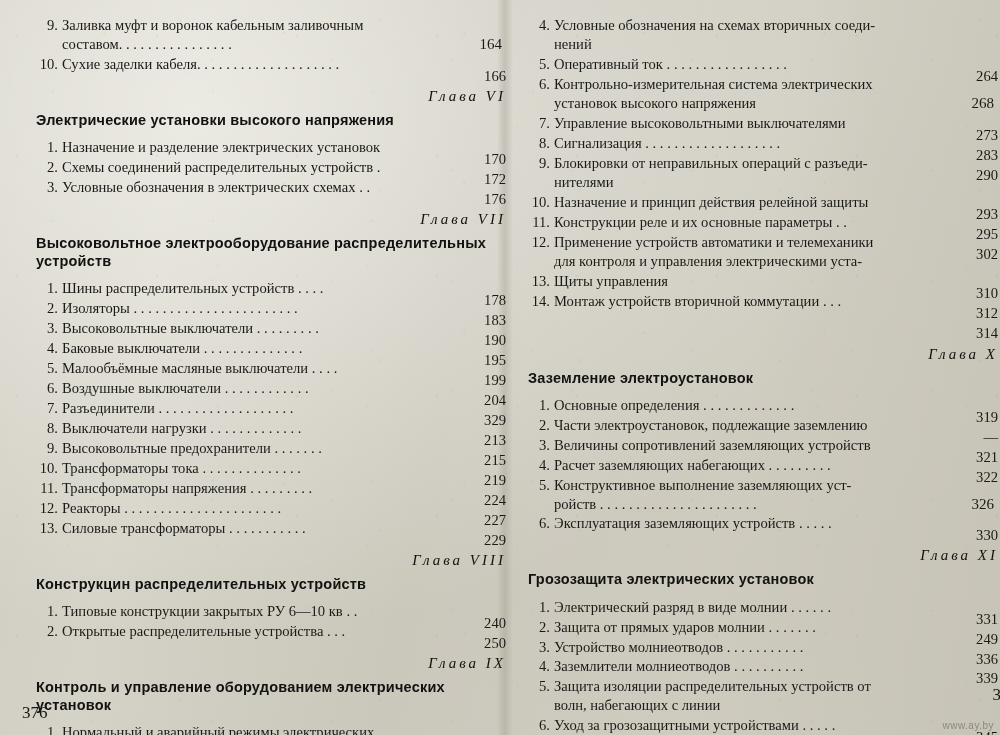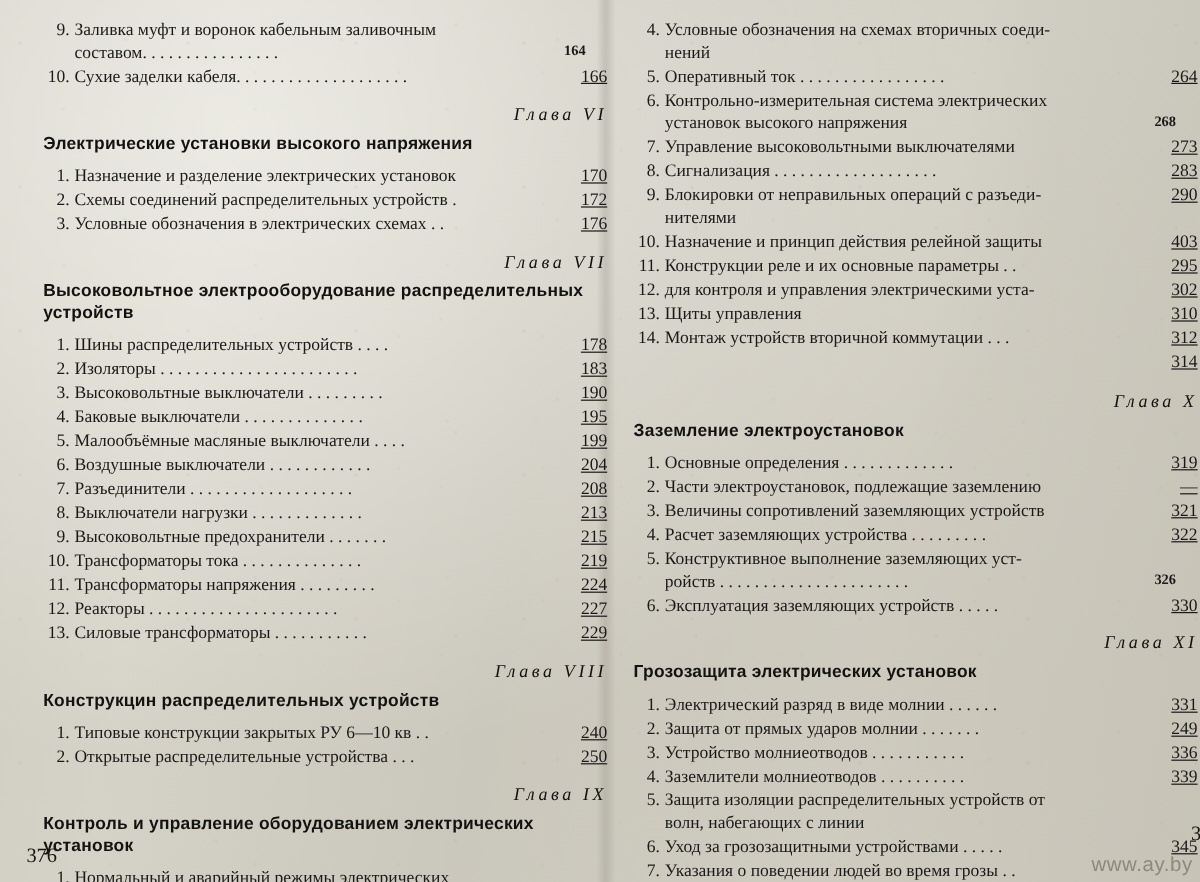--- a/index.html
+++ b/index.html
@@ -96,49 +96,47 @@
     text-align: right;
     font-size: 14.6px;
   }
   .entry {
     display: block;
     font-family: Liberation Serif, serif;
   }
   .pg {
     position: absolute;
     right: 0;
-    top: 0;
+    top: 12px;
     font-size: 14.6px;
-    text-decoration: underline;
   }
   .pg-line2 {
     position: absolute;
-    right: 18px;
+    right: 4px;
     top: 19px;
-    font-size: 12px;
-    font-weight: bold;
+    font-size: 15px;
   }
   .cont {
     display: block;
     padding-left: 0;
   }
   .folio {
     position: absolute;
     bottom: 12px;
     font-size: 17px;
     color: #17170f;
     margin-top: 40px;
   }
   .folio-left { left: 22px; }
   .folio-right { right: 30px; }
   .wm {
     position: absolute;
     right: 6px;
     bottom: 4px;
-    font-size: 17px;
+    font-size: 10px;
     color: #8d8a7c;
     letter-spacing: .5px;
     font-family: "Liberation Sans", sans-serif;
   }
   .tight { margin-top: 16px; }
 </style>
 </head>
 <body>
 
 <div class="page">
@@ -185,21 +183,21 @@
 
     <div class="chapter">Глава VII</div>
     <div class="chapter-title">Высоковольтное электрооборудование распределительных устройств</div>
     <ol class="toc">
       <li><span class="idx">1.</span><span>Шины распределительных устройств</span><span class="leader"> . . . .</span><span class="pg">178</span></li>
       <li><span class="idx">2.</span><span>Изоляторы</span><span class="leader"> . . . . . . . . . . . . . . . . . . . . . . .</span><span class="pg">183</span></li>
       <li><span class="idx">3.</span><span>Высоковольтные выключатели</span><span class="leader"> . . . . . . . . .</span><span class="pg">190</span></li>
       <li><span class="idx">4.</span><span>Баковые выключатели</span><span class="leader"> . . . . . . . . . . . . . .</span><span class="pg">195</span></li>
       <li><span class="idx">5.</span><span>Малообъёмные масляные выключатели</span><span class="leader"> . . . .</span><span class="pg">199</span></li>
       <li><span class="idx">6.</span><span>Воздушные выключатели</span><span class="leader"> . . . . . . . . . . . .</span><span class="pg">204</span></li>
-      <li><span class="idx">7.</span><span>Разъединители</span><span class="leader"> . . . . . . . . . . . . . . . . . . .</span><span class="pg">208</span></li>
+      <li><span class="idx">7.</span><span>Разъединители</span><span class="leader"> . . . . . . . . . . . . . . . . . . .</span><span class="pg">329</span></li>
       <li><span class="idx">8.</span><span>Выключатели нагрузки</span><span class="leader"> . . . . . . . . . . . . .</span><span class="pg">213</span></li>
       <li><span class="idx">9.</span><span>Высоковольтные предохранители</span><span class="leader"> . . . . . . .</span><span class="pg">215</span></li>
       <li><span class="idx">10.</span><span>Трансформаторы тока</span><span class="leader"> . . . . . . . . . . . . . .</span><span class="pg">219</span></li>
       <li><span class="idx">11.</span><span>Трансформаторы напряжения</span><span class="leader"> . . . . . . . . .</span><span class="pg">224</span></li>
       <li><span class="idx">12.</span><span>Реакторы</span><span class="leader"> . . . . . . . . . . . . . . . . . . . . . .</span><span class="pg">227</span></li>
       <li><span class="idx">13.</span><span>Силовые трансформаторы</span><span class="leader"> . . . . . . . . . . .</span><span class="pg">229</span></li>
     </ol>
 
     <div class="chapter">Глава VIII</div>
     <div class="chapter-title">Конструкцин распределительных устройств</div>
@@ -245,27 +243,28 @@
       <li>
         <span class="idx">8.</span><span>Сигнализация</span><span class="leader"> . . . . . . . . . . . . . . . . . . .</span><span class="pg">283</span>
       </li>
       <li>
         <span class="idx">9.</span>
         <span class="entry">Блокировки от неправильных операций с разъеди-</span>
         <span class="cont">нителями</span>
         <span class="pg">290</span>
       </li>
       <li>
-        <span class="idx">10.</span><span>Назначение и принцип действия релейной защиты</span><span class="pg">403</span>
+        <span class="idx">10.</span><span>Назначение и принцип действия релейной защиты</span><span class="pg">293</span>
       </li>
       <li>
         <span class="idx">11.</span><span>Конструкции реле и их основные параметры</span><span class="leader"> . .</span><span class="pg">295</span>
       </li>
       <li>
         <span class="idx">12.</span>
+        <span class="entry">Применение устройств автоматики и телемеханики</span>
         <span class="cont">для контроля и управления электрическими уста-</span>
         <span class="pg">302</span>
       </li>
       <li>
         <span class="idx">13.</span><span>Щиты управления</span><span class="pg">310</span>
       </li>
       <li>
         <span class="idx">14.</span><span>Монтаж устройств вторичной коммутации</span><span class="leader"> . . .</span><span class="pg">312</span>
       </li>
       <li>
@@ -285,21 +284,21 @@
         <span class="pg">314</span>
       </li>
     </ol>
 
     <div class="chapter tight">Глава X</div>
     <div class="chapter-title">Заземление электроустановок</div>
     <ol class="toc">
       <li><span class="idx">1.</span><span>Основные определения</span><span class="leader"> . . . . . . . . . . . . .</span><span class="pg">319</span></li>
       <li><span class="idx">2.</span><span>Части электроустановок, подлежащие заземлению</span><span class="pg">—</span></li>
       <li><span class="idx">3.</span><span>Величины сопротивлений заземляющих устройств</span><span class="pg">321</span></li>
-      <li><span class="idx">4.</span><span>Расчет заземляющих устройства</span><span class="leader"> . . . . . . . . .</span><span class="pg">322</span></li>
+      <li><span class="idx">4.</span><span>Расчет заземляющих набегающих</span><span class="leader"> . . . . . . . . .</span><span class="pg">322</span></li>
       <li>
         <span class="idx">5.</span>
         <span class="entry">Конструктивное выполнение заземляющих уст-</span>
         <span class="cont"><span>ройств</span><span class="leader"> . . . . . . . . . . . . . . . . . . . . . .</span></span>
         <span class="pg-line2">326</span>
       </li>
       <li><span class="idx">6.</span><span>Эксплуатация заземляющих устройств</span><span class="leader"> . . . . .</span><span class="pg">330</span></li>
     </ol>
 
     <div class="chapter">Глава XI</div>

